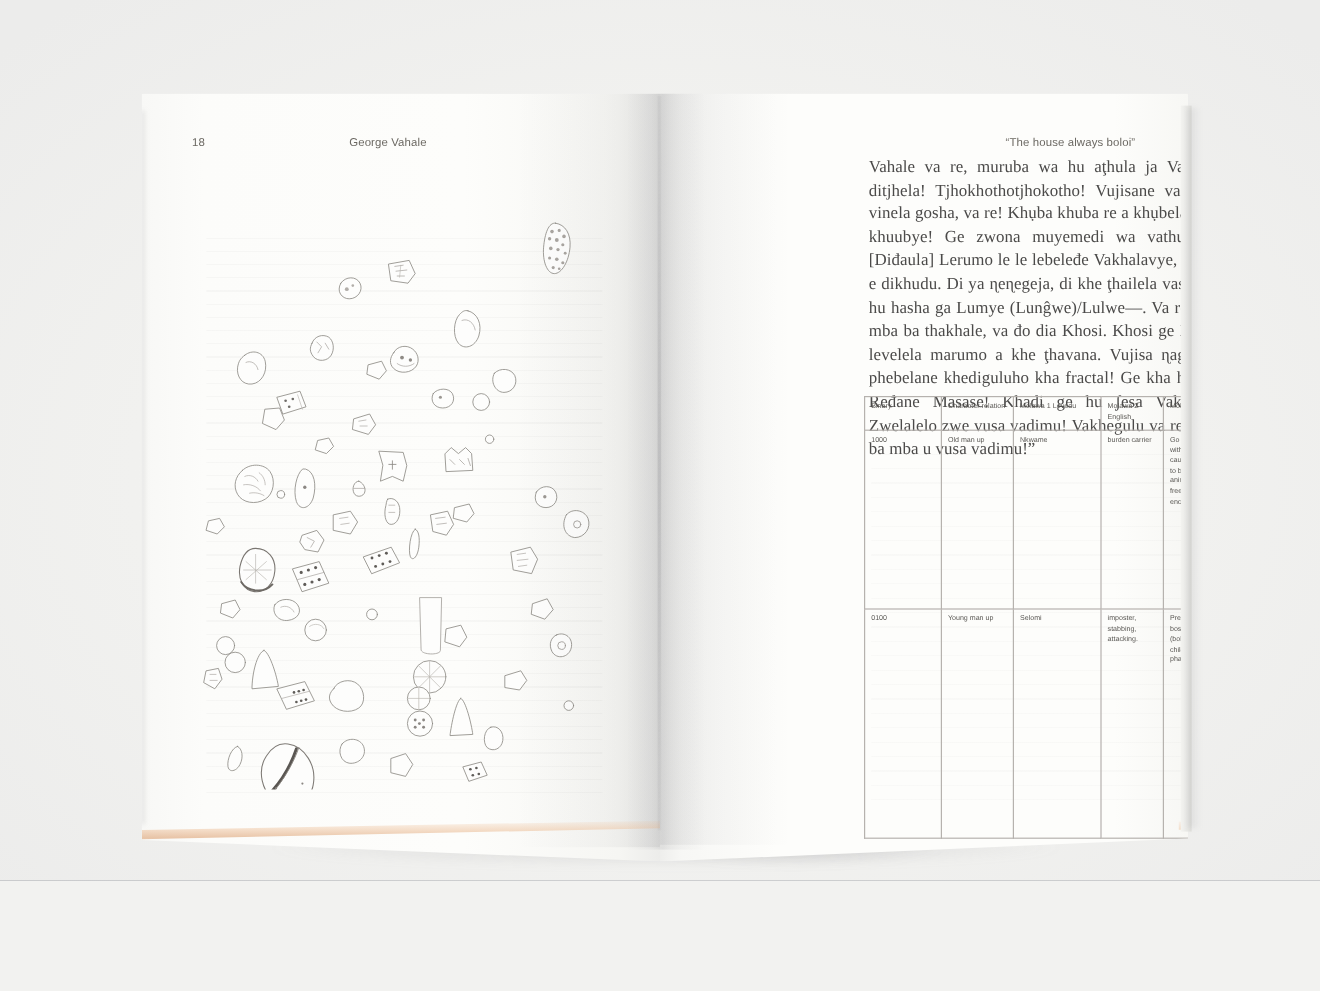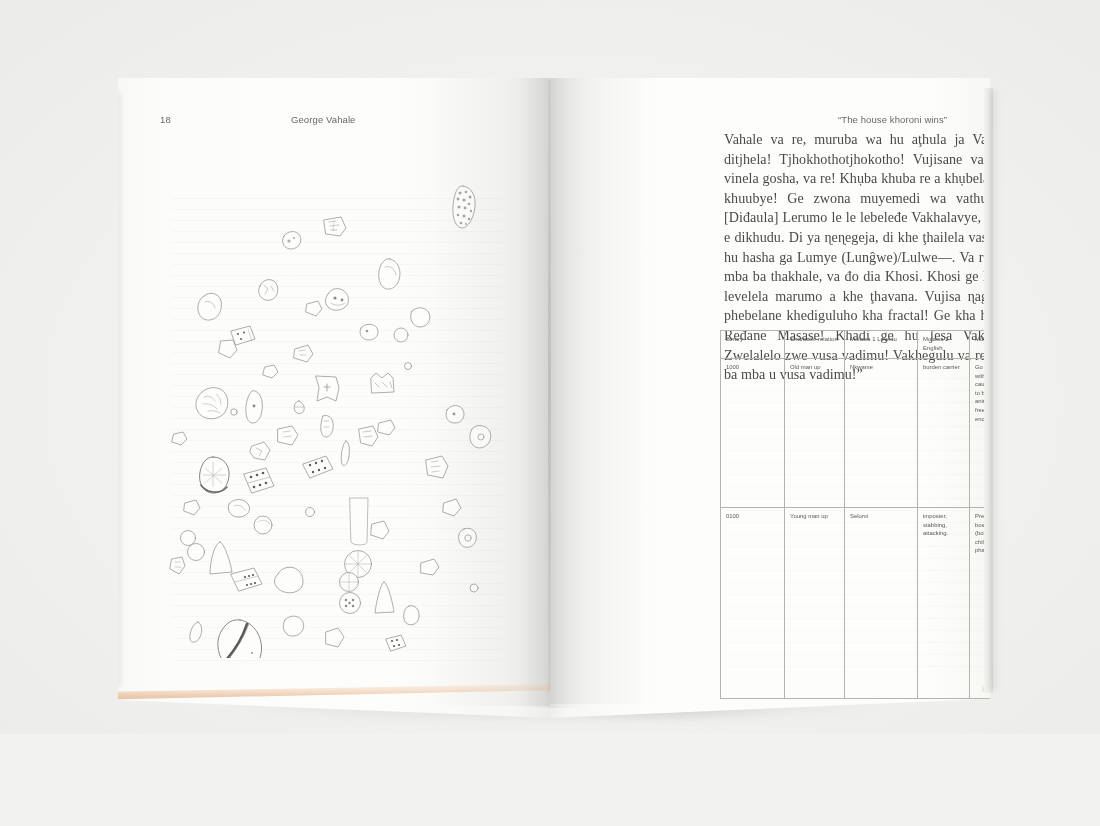--- a/index.html
+++ b/index.html
@@ -613,21 +613,21 @@
         </svg>
       </div>
 
       <div class="curve-left"></div>
       <div class="left-edge-shadow"></div>
       <div class="block-edge-left"></div>
     </div>
 
     <div class="page page-right">
 
-      <div class="runhead title-right">“The house khoroni wins”</div>
+      <div class="runhead title-right">“The house always boloi”</div>
       <div class="runhead folio-right">19</div>
 
       <div class="body-text">Vahale va re, muruba wa hu aţhula ja Vadimu u vijwa ga ditjhela! Tjhokhothotjhokotho! Vujisane vakhegulu va đo le vinela gosha, va re! Khụba khuba re a khụbela! Zweređo ha zwe khuubye! Ge zwona muyemedi wa vathu khoroni. Ja re! [Diđaula] Lerumo le le lebeleđe Vakhalavye, diđou ja hu vuya e e dikhudu. Di ya ɳeɳegeja, di khe ţhailela vasimana va khe lega hu hasha ga Lumye (Lunĝwe)/Lulwe—. Va re! leetjha vaana va mba ba thakhale, va đo dia Khosi. Khosi ge Mukhalavye! U no levelela marumo a khe ţhavana. Vujisa ɳaga le vakhegulu—phebelane khediguluho kha fractal! Ge kha hu phema Lerumo! Ređane Masase! Khadi ge hu ʃesa Vakhalavye mamabo. Zwelalelo zwe vusa vadimu! Vakhegulu va re! Myana wa vaana ba mba u vusa vadimu!”</div>
 
       <div class="showthrough-right"></div>
 
       <table class="tbl">
         <colgroup>
           <col class="c1">
             <col class="c2">

